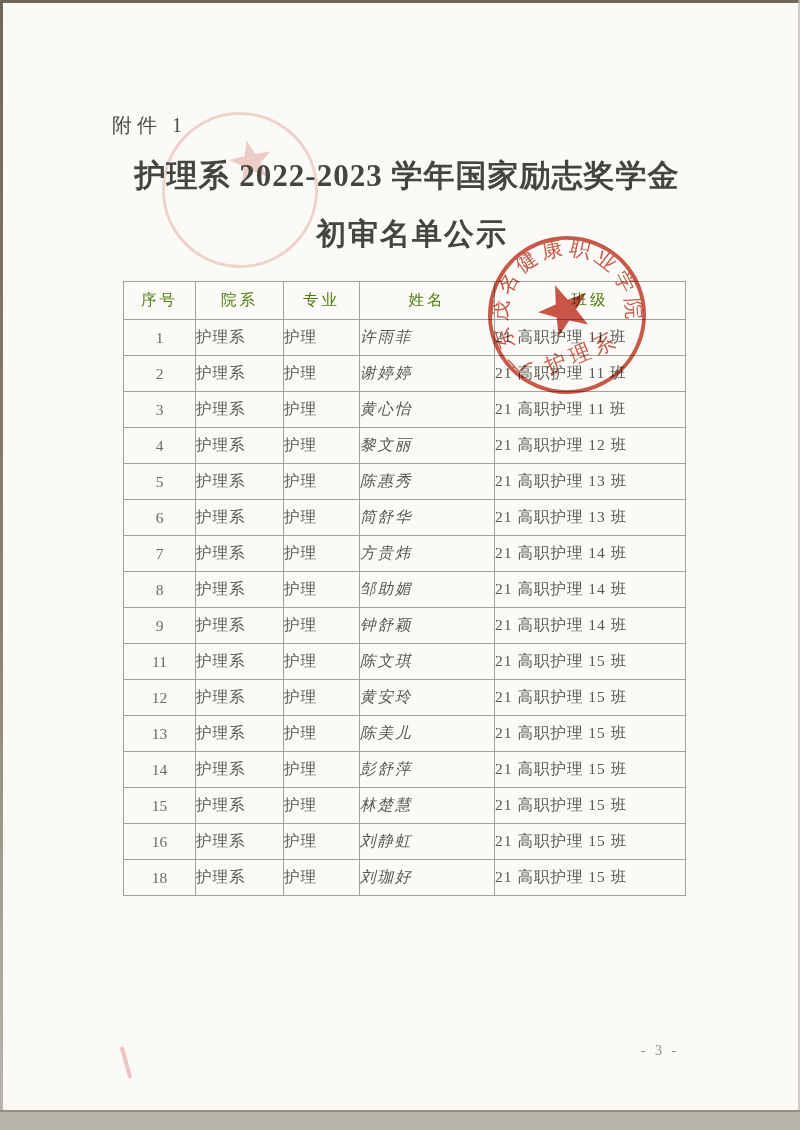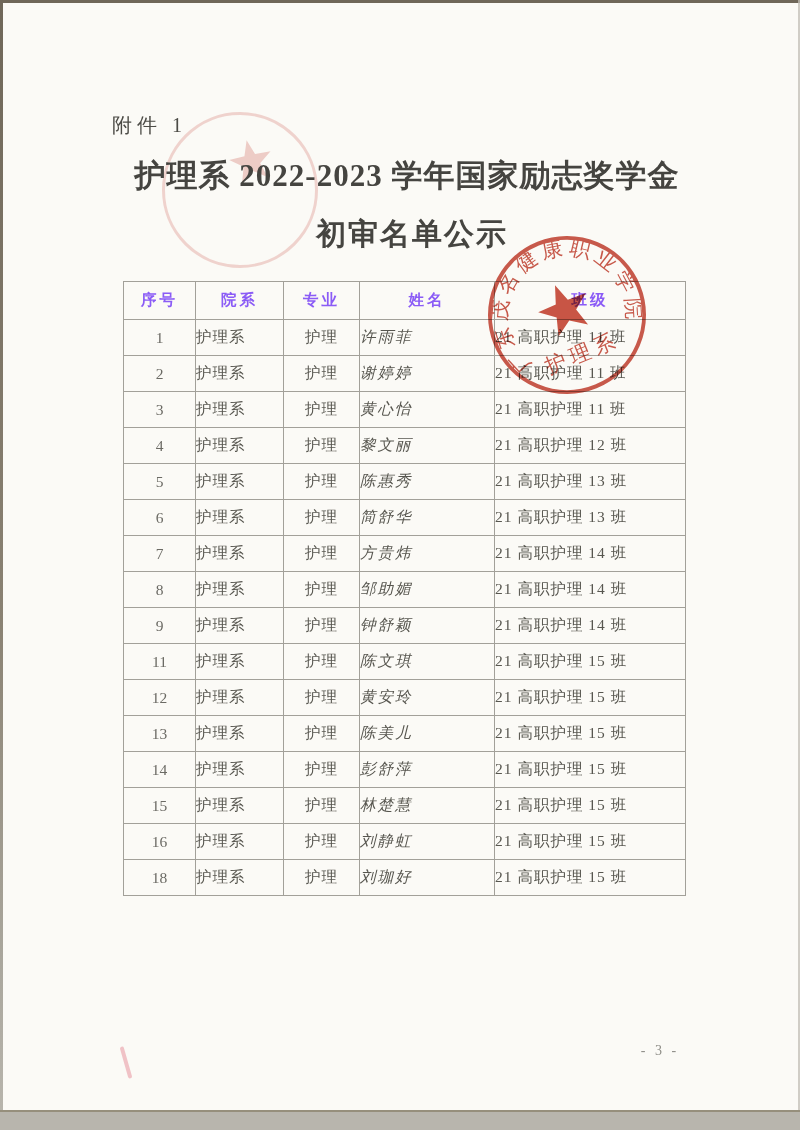--- a/index.html
+++ b/index.html
@@ -52,25 +52,25 @@
     border-collapse:collapse;table-layout:fixed;
     width:562px;
     font-size:15.5px;color:#57564f;
   }
   table.roster th,table.roster td{
     border:1px solid #a2a099;
     font-weight:normal;
     padding:0;
     overflow:hidden;white-space:nowrap;
   }
-  table.roster th{height:37px;text-align:center;color:#8b5cf6;letter-spacing:3px;font-weight:bold;}
+  table.roster th{height:37px;text-align:center;color:#4d7c0f;letter-spacing:3px;}
   table.roster td{height:35px;}
   td.c-no{text-align:center;color:#6b6a64;}
   td.c-dept{padding-left:13px;letter-spacing:1px;}
-  td.c-major{padding-left:8px;letter-spacing:1px;text-align:center;}
+  td.c-major{padding-left:8px;letter-spacing:1px;}
   td.c-name{padding-left:14px;letter-spacing:2px;font-style:italic;}
   td.c-class{padding-left:10px;letter-spacing:1px;}
 
   
   .seal{
     position:absolute;left:462px;top:210px;width:210px;height:210px;
     opacity:.82;mix-blend-mode:multiply;
   }
 
   .page-number{

